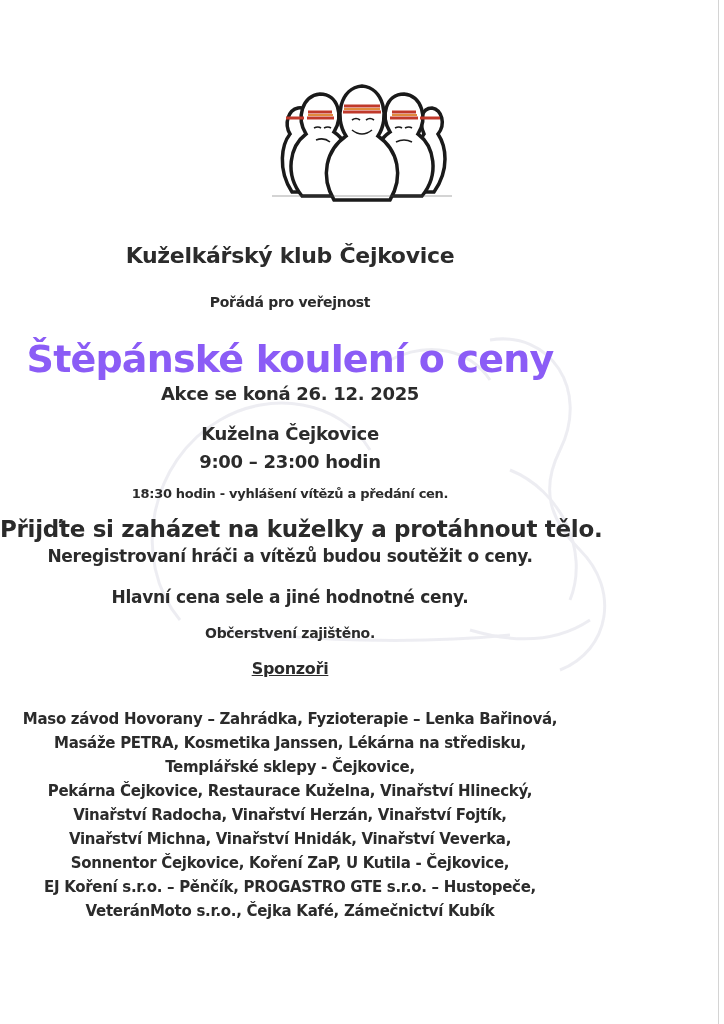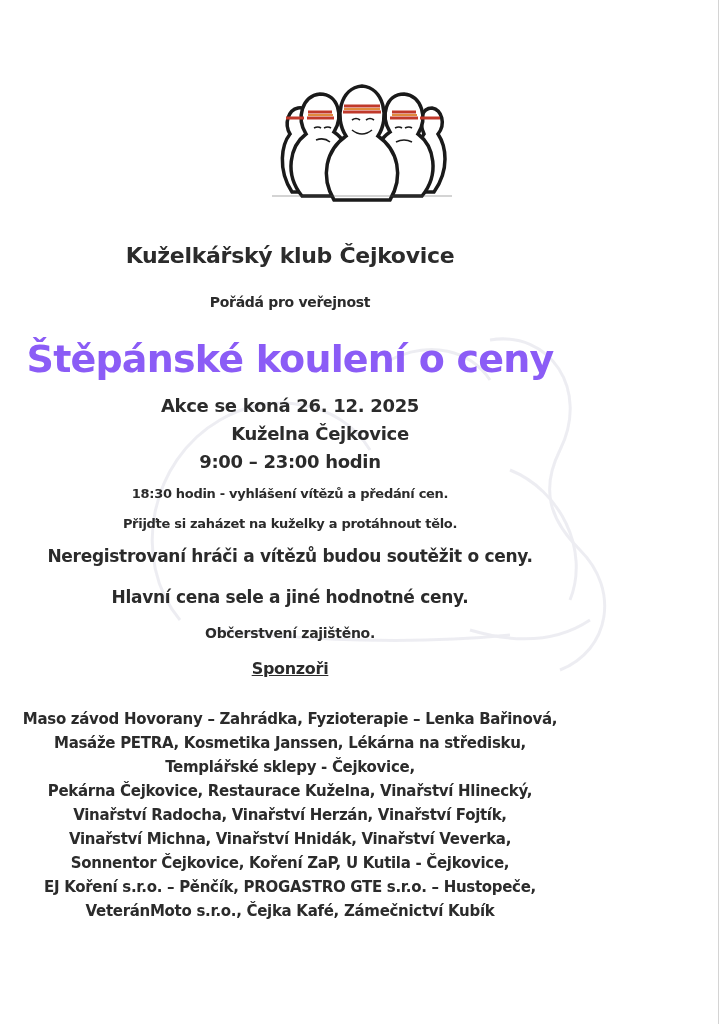--- a/index.html
+++ b/index.html
@@ -7,25 +7,25 @@
       width: 724px; height: 1024px; background: #ffffff; position: relative; overflow: hidden;
       font-family: "DejaVu Sans", "Liberation Sans", sans-serif; color: #2b2b2b;
     }
     .edge-line { position: absolute; left: 718px; top: 0; width: 1px; height: 1024px; background: #d4d4d4; }
     .watermark { position: absolute; left: 90px; top: 300px; width: 560px; height: 400px; opacity: 0.5; }
     .logo { position: absolute; left: 262px; top: 84px; width: 200px; height: 122px; }
     .txt { position: absolute; left: 0; width: 580px; text-align: center; font-weight: bold; white-space: nowrap; letter-spacing: -0.3px; }
     #club-name { top: 243px; font-size: 22px; }
     #organizer { top: 294px; font-size: 14px; }
     #event-title { top: 337px; font-size: 38px; color: #8b5cf6; letter-spacing: -0.8px; }
-    #event-date { top: 395px; font-size: 18px; }
-    #event-venue { top: 423px; font-size: 18px; padding-left: 30px; }
+    #event-date { top: 383px; font-size: 18px; }
+    #event-venue { top: 423px; font-size: 18px; }
     #event-hours { top: 451px; font-size: 18px; }
     #awards { top: 486px; font-size: 13px; }
-    #invite-1 { top: 516px; font-size: 13px; }
+    #invite-1 { top: 516px; font-size: 23px; }
     #invite-2 { top: 546px; font-size: 17px; }
     #main-prize { top: 587px; font-size: 17px; }
     #refreshments { top: 625px; font-size: 14px; }
     #sponsors-heading { top: 659px; font-size: 16px; text-decoration: underline; }
     .sponsor-line { font-size: 15px; }
   </style>
 </head>
 <body>
 
 <div class="edge-line"></div>

